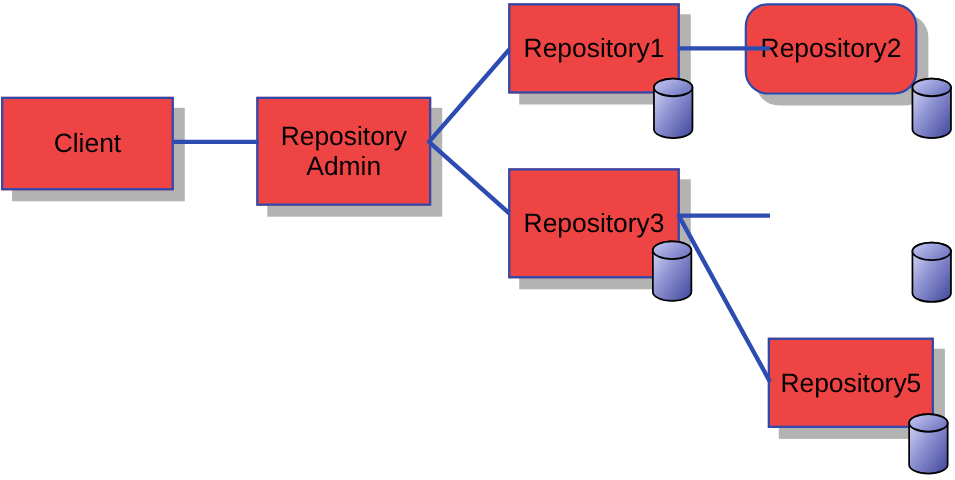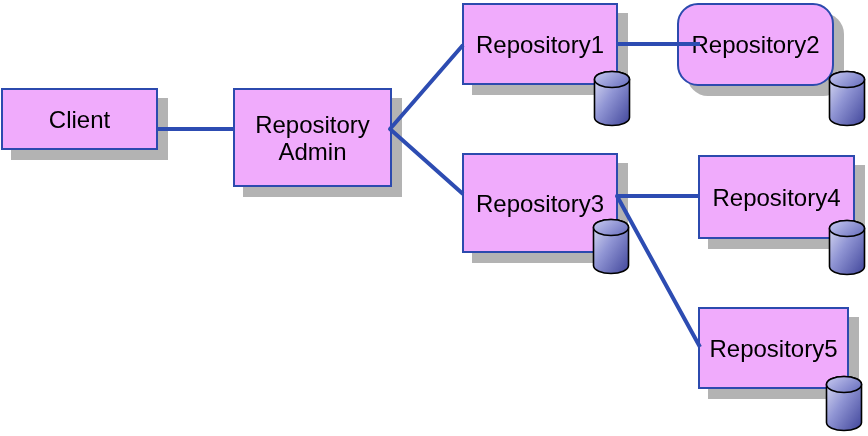--- a/index.html
+++ b/index.html
@@ -7,34 +7,34 @@
     position: relative;
     width: 868px;
     height: 436px;
     background: #ffffff;
     overflow: hidden;
     font-family: "Liberation Sans", sans-serif;
   }
   .node {
     position: absolute;
     box-sizing: border-box;
-    background: #f0abfc;
+    background: #ef4444;
     border: 2px solid #2c4aae;
     box-shadow: 10px 10px 0 0 #b3b3b3;
     display: flex;
     align-items: center;
     justify-content: center;
     text-align: center;
     font-size: 24px;
     line-height: 27px;
     color: #000000;
     z-index: 1;
   }
   .node .label { padding: 0 6px; }
-  .n-client { left: 1px;   top: 88px;  width: 157px; height: 62px; justify-content: center; }
+  .n-client { left: 1px;   top: 88px;  width: 157px; height: 85px; justify-content: center; }
   .n-admin  { left: 233px; top: 88px;  width: 159px; height: 99px; }
   .n-r1     { left: 462px; top: 3px;   width: 156px; height: 82px; }
   .n-r2     { left: 677px; top: 3px;   width: 157px; height: 83px; border-radius: 21px; }
   .n-r3     { left: 462px; top: 153px; width: 156px; height: 100px; }
   .n-r4     { left: 698px; top: 155px; width: 157px; height: 84px; }
   .n-r5     { left: 698px; top: 307px; width: 151px; height: 82px; }
   #overlay {
     position: absolute;
     left: 0; top: 0;
     width: 868px; height: 436px;
@@ -67,23 +67,20 @@
   </div>
 
   <div class="node n-r2">
     <span class="label">Repository2</span>
   </div>
 
   <div class="node n-r3">
     <span class="label">Repository3</span>
   </div>
 
-  <div class="node n-r4">
-    <span class="label">Repository4</span>
-  </div>
 
   <div class="node n-r5">
     <span class="label">Repository5</span>
   </div>
 
   <svg id="overlay" viewBox="0 0 868 436" xmlns="http://www.w3.org/2000/svg">
     <defs>
       <linearGradient id="cylBody" x1="0" y1="0" x2="1" y2="1">
         <stop offset="0" stop-color="#e0e1f6"></stop>
         <stop offset="0.45" stop-color="#9095d4"></stop>

